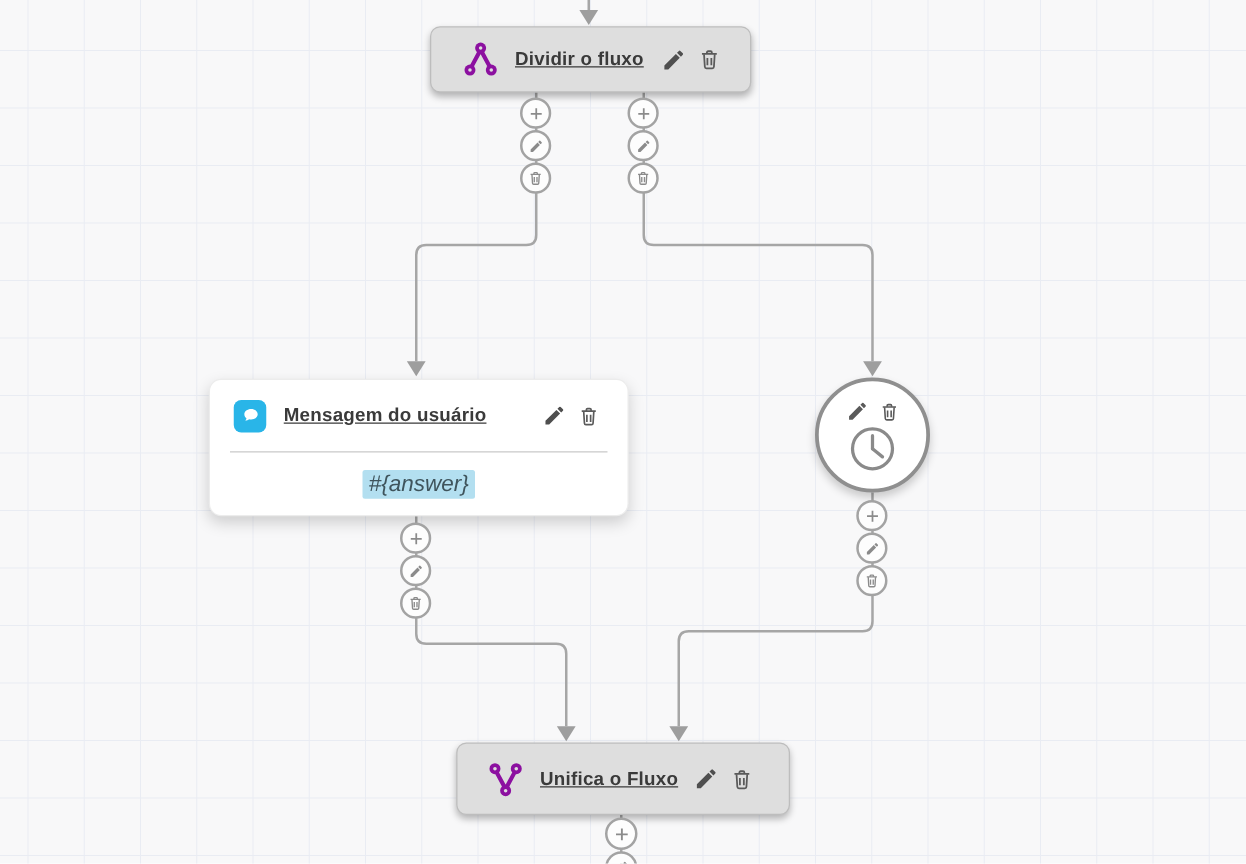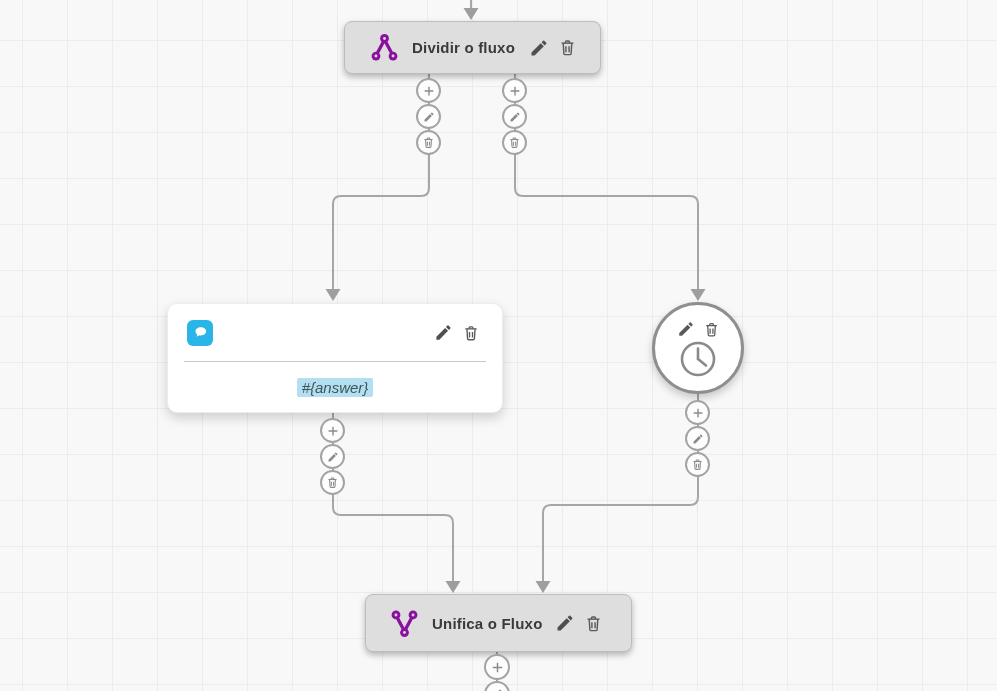--- a/index.html
+++ b/index.html
@@ -37,21 +37,21 @@
   
   .gnode{
     position:absolute;display:flex;align-items:center;
     background:var(--node-bg);
     border:1px solid var(--node-border);
     border-radius:8px;
     box-shadow:0 3px 6px rgba(0,0,0,.28);
     cursor:pointer;
   }
   .gnode .nicon{flex:0 0 auto;display:flex;align-items:center;justify-content:center;color:var(--accent-purple);}
-  .ntitle{font-weight:700;font-size:15px;color:var(--title-text);white-space:nowrap;letter-spacing:.2px;}
+  .ntitle{font-weight:700;font-size:15px;color:var(--title-text);white-space:nowrap;letter-spacing:.2px;text-decoration:underline;}
   .gnode .ntitle{margin-left:12px;}
   .actions{margin-left:auto;display:flex;align-items:center;gap:9px;}
   .act{display:flex;align-items:center;justify-content:center;color:var(--icon-dark);cursor:pointer;background:none;border:none;padding:0;}
   .act.trash{color:#5a5a5a;}
 
   #node-split{left:344px;top:21px;width:257px;height:53px;padding:0 23px 0 24px;}
   #node-merge{left:365px;top:594px;width:267px;height:58px;padding:0 28px 0 23px;align-items:center;}
 
   
   .card{
@@ -59,21 +59,21 @@
     background:#ffffff;border:1px solid #ececec;border-radius:10px;
     box-shadow:0 5px 12px rgba(0,0,0,.17);
     display:flex;flex-direction:column;cursor:pointer;
   }
   .card-header{display:flex;align-items:center;height:57px;padding:0 22px 0 19px;}
   .bubble-wrap{width:26px;height:26px;border-radius:6px;background:var(--accent-blue);display:flex;align-items:center;justify-content:center;color:#fff;}
   .card-header .ntitle{margin-left:14px;font-size:15px;}
   .card-divider{height:1px;background:#c9c9c9;margin:0 16px;}
   .card-body{flex:1;display:flex;align-items:center;justify-content:center;}
   .var-chip{
-    font-style:italic;font-size:15px;color:#3f545c;
+    font-style:italic;font-size:18px;color:#3f545c;
     background:var(--highlight-blue-bg);padding:1px 5px;border-radius:2px;
   }
 
   
   .timer-node{
     position:absolute;left:652px;top:302px;width:92px;height:92px;border-radius:50%;
     background:#ffffff;border:3px solid #8f8f8f;
     box-shadow:0 4px 8px rgba(0,0,0,.2);
     display:flex;flex-direction:column;align-items:center;cursor:pointer;
   }
@@ -192,20 +192,21 @@
     </button>
   </div>
 
   <div class="card">
     <div class="card-header">
       <span class="bubble-wrap">
         <svg width="17" height="17" viewBox="0 0 24 24" fill="currentColor">
           <path d="M12.6 4.5c4.1 0 7.4 2.6 7.4 5.9s-3.3 5.9-7.4 5.9c-.8 0-1.6-.1-2.3-.3-1 .9-2.6 1.6-4.4 1.6.8-.8 1.3-1.8 1.4-2.6-1.5-1.1-2.4-2.8-2.4-4.6 0-3.3 3.3-5.9 7.7-5.9z"></path>
         </svg>
       </span>
+      <span class="ntitle">Mensagem do usuário</span>
       <span class="actions">
         <button class="act">
           <svg width="19" height="19" viewBox="0 0 24 24" fill="currentColor">
               <path d="M3 17.25V21h3.75L17.8 9.94l-3.75-3.75L3 17.25zM20.7 7.04c.39-.39.39-1.02 0-1.41l-2.34-2.34a1 1 0 0 0-1.41 0l-1.83 1.83 3.75 3.75 1.83-1.83z"></path>
             </svg>
         </button>
         <button class="act trash">
           <svg width="18" height="18" viewBox="0 0 24 24" fill="none" stroke="currentColor" stroke-width="1.8">
               <path d="M4.5 6.5h15"></path>
               <path d="M9.5 6.3V5c0-.7.5-1.2 1.2-1.2h2.6c.7 0 1.2.5 1.2 1.2v1.3"></path>

